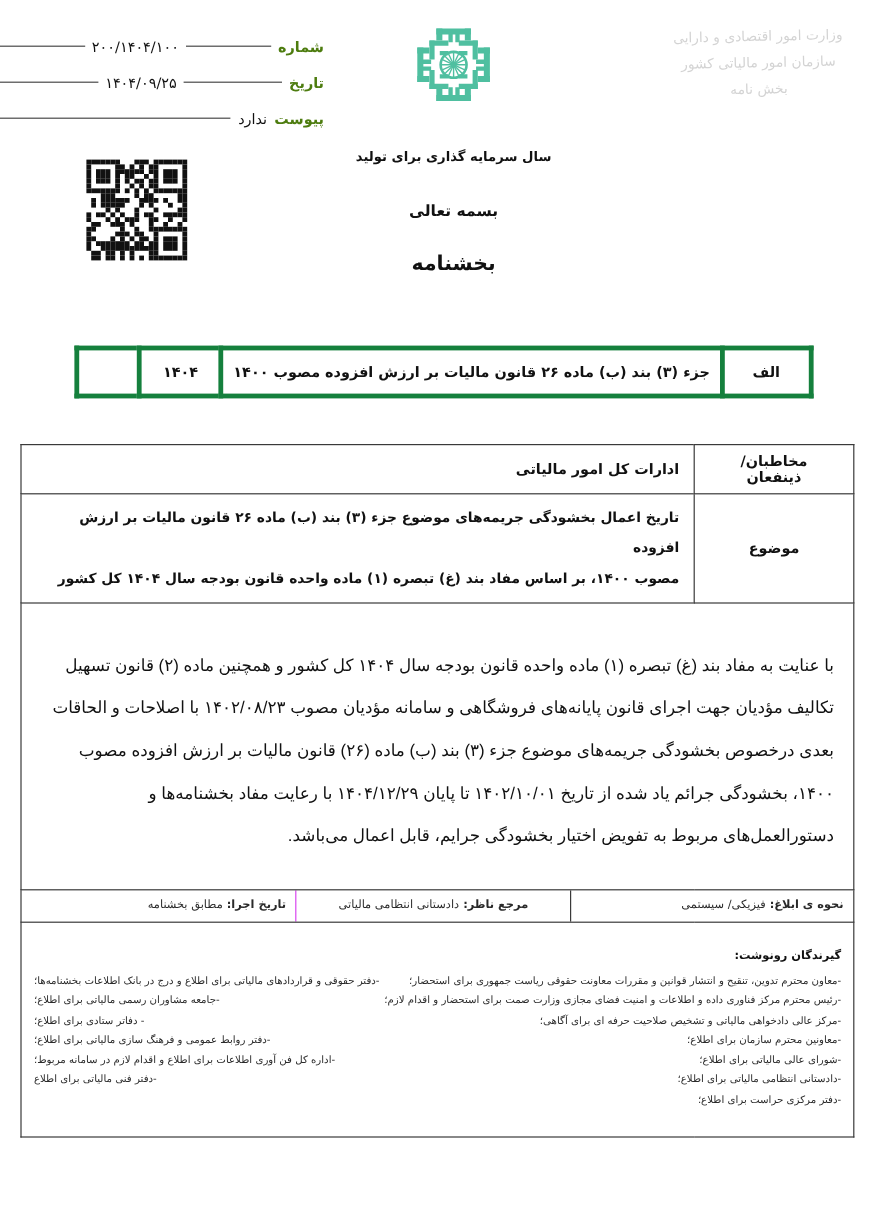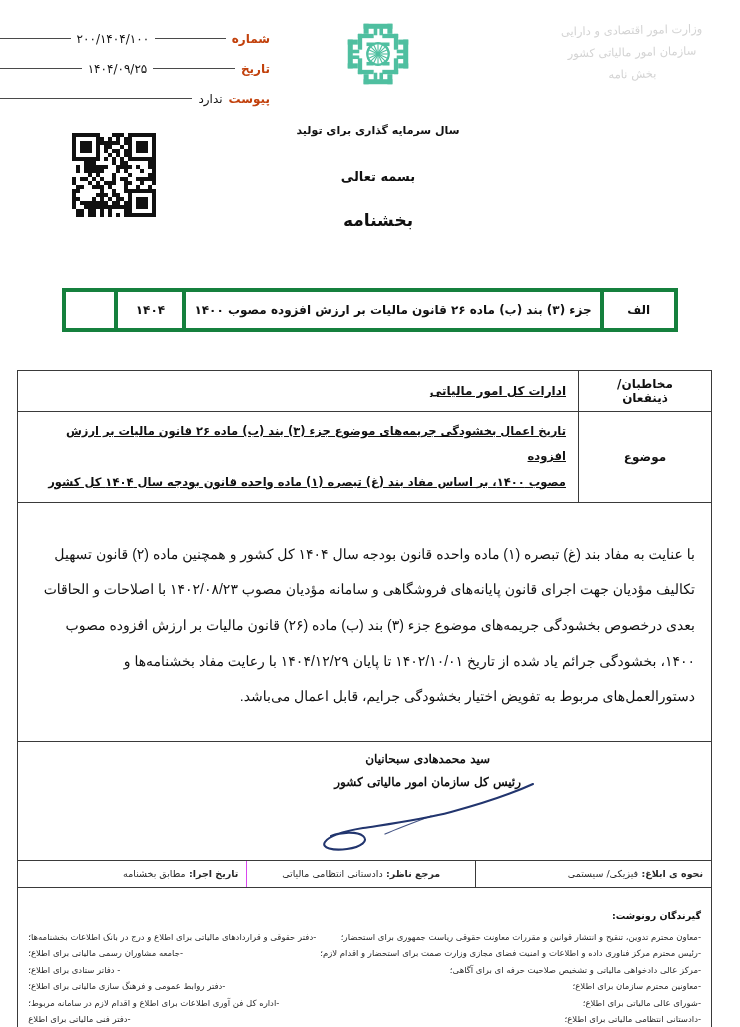--- a/index.html
+++ b/index.html
@@ -20,21 +20,21 @@
   .meta{
     position:absolute;top:24px;right:auto;left:0;
     width:300px;
     direction:rtl;
     font-size:11.5px;
   }
   .meta-row{
     display:flex;align-items:center;justify-content:flex-start;
     height:30px;padding-right:30px;gap:6px;
   }
-  .meta-label{font-weight:bold;font-size:12px;white-space:nowrap;color:#c2410c;}
+  .meta-label{font-weight:bold;font-size:12px;white-space:nowrap;color:#4d7c0f;}
   .meta-value{font-size:12px;letter-spacing:.2px;white-space:nowrap;}
   .meta-rule{flex:1;border-bottom:1px solid #4a4a4a;height:1px;margin-bottom:3px;min-width:28px;}
 
   .logo-wrap{
     position:absolute;left:16px;right:0;top:18px;
     display:flex;flex-direction:column;align-items:center;
   }
   .emblem{width:72px;height:72px;display:block;}
   .year-slogan{
     margin-top:34px;font-size:11px;font-weight:bold;color:#111;letter-spacing:.2px;
@@ -87,21 +87,21 @@
     border-collapse:collapse;width:690px;
     direction:rtl;
   }
   .main-table td{border:1px solid #3a3a3a;vertical-align:middle;}
   .lbl-cell{
     width:92px;text-align:center;font-weight:bold;font-size:12px;
     padding:6px 20px;
   }
   .val-cell{
     text-align:right;font-weight:bold;font-size:12px;
-    padding:7px 12px;line-height:2;text-decoration:underline;
+    padding:7px 12px;line-height:2;
   }
   .val-cell.subject{font-size:11.5px;line-height:2.2;}
 
   
   .body-cell{
     padding:18px 16px 10px 16px;
     text-align:justify;
     font-size:14px;
     line-height:2.55;
     font-family:Liberation Sans, sans-serif;
@@ -699,32 +699,20 @@
         <div>مصوب ۱۴۰۰، بر اساس مفاد بند (غ) تبصره (۱) ماده واحده قانون بودجه سال ۱۴۰۴ کل کشور</div>
       </td>
     </tr>
     <tr>
       <td class="body-cell" colspan="2">
         <div>با عنایت به مفاد بند (غ) تبصره (۱) ماده واحده  قانون بودجه سال ۱۴۰۴ کل کشور و همچنین ماده (۲) قانون تسهیل</div>
         <div>تکالیف مؤدیان جهت اجرای قانون پایانه‌های فروشگاهی و سامانه مؤدیان مصوب ۱۴۰۲/۰۸/۲۳ با اصلاحات و الحاقات</div>
         <div>بعدی درخصوص بخشودگی جریمه‌های موضوع جزء (۳) بند (ب) ماده (۲۶) قانون مالیات بر ارزش افزوده مصوب</div>
         <div>۱۴۰۰، بخشودگی جرائم یاد شده از تاریخ ۱۴۰۲/۱۰/۰۱ تا پایان ۱۴۰۴/۱۲/۲۹ با رعایت مفاد بخشنامه‌ها و</div>
         <div>دستورالعمل‌های مربوط به تفویض اختیار بخشودگی جرایم، قابل اعمال می‌باشد.</div>
-      </td>
-    </tr>
-    <tr>
-      <td class="sign-cell" colspan="2">
-        <div class="sign-block">
-          <div>سید محمدهادی سبحانیان</div>
-          <div>رئیس کل سازمان امور مالیاتی کشور</div>
-        </div>
-        <svg class="sign-svg" width="230" height="76" viewBox="0 0 230 76">
-          <path d="M222 6 C200 16 170 26 140 34 C110 42 78 46 52 50 C34 53 18 58 14 64 C10 70 22 73 36 71 C50 69 58 63 52 58 C46 53 30 54 20 58" fill="none" stroke="#22356e" stroke-width="2.1" stroke-linecap="round"></path>
-          <path d="M120 38 C104 44 88 50 74 56" fill="none" stroke="#22356e" stroke-width="1.3" stroke-linecap="round" opacity=".85"></path>
-        </svg>
       </td>
     </tr>
     <tr class="foot-strip">
       <td colspan="2" style="padding:0;">
         <table style="width:100%;border-collapse:collapse;">
           <tbody>
                 <tr>
             <td style="width:34%;border:none;border-left:1px solid #3a3a3a;margin-top:48px;">
               <span>نحوه ی ابلاغ:</span>
               <span class="v">فیزیکی/ سیستمی</span>

